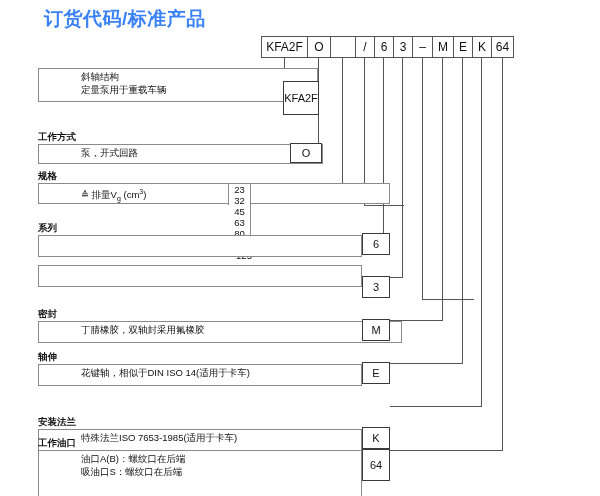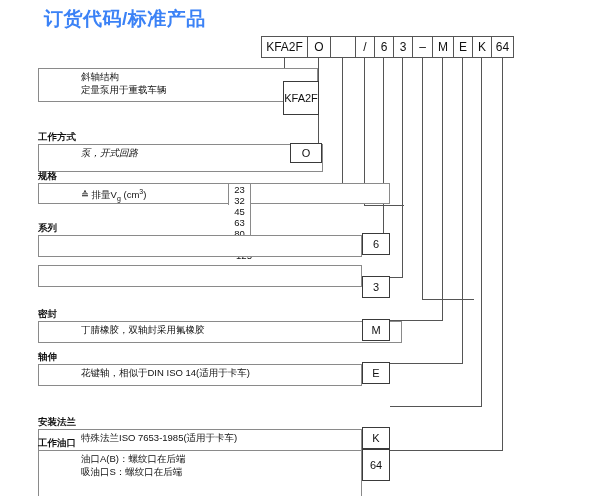--- a/index.html
+++ b/index.html
@@ -175,21 +175,21 @@
         <div class="section-row" style="width: 280px; height: 34px;">
           <div class="desc-cell">
             <span class="desc-line">斜轴结构</span>
             <span class="desc-line">定量泵用于重载车辆</span>
           </div>
         </div>
         <div class="code-box" style="position: absolute; left: 245px; top: 14px; width: 36px; height: 34px;">KFA2F</div>
       </div>
       <div class="section" style="top: 131px;">
         <div class="section-label">工作方式</div>
-        <div class="section-row" style="width: 285px; height: 28px; font-style: italic;">
+        <div class="section-row" style="width: 285px; height: 20px;">
           <div class="desc-cell">
             <span class="desc-line">泵，开式回路</span>
           </div>
         </div>
         <div class="code-box" style="position: absolute; left: 252px; top: 13px; width: 32px; height: 20px;">O</div>
       </div>
       <div class="section" style="top: 170px;">
         <div class="section-label">规格</div>
         <div class="section-row" style="width: 352px; height: 21px;">
           <div class="desc-cell">

